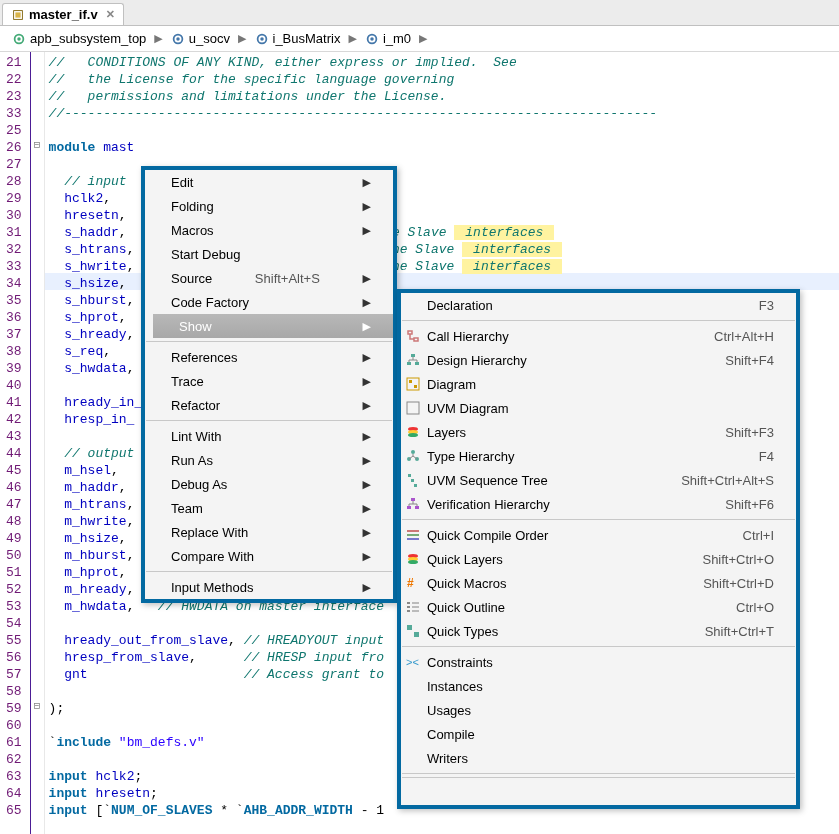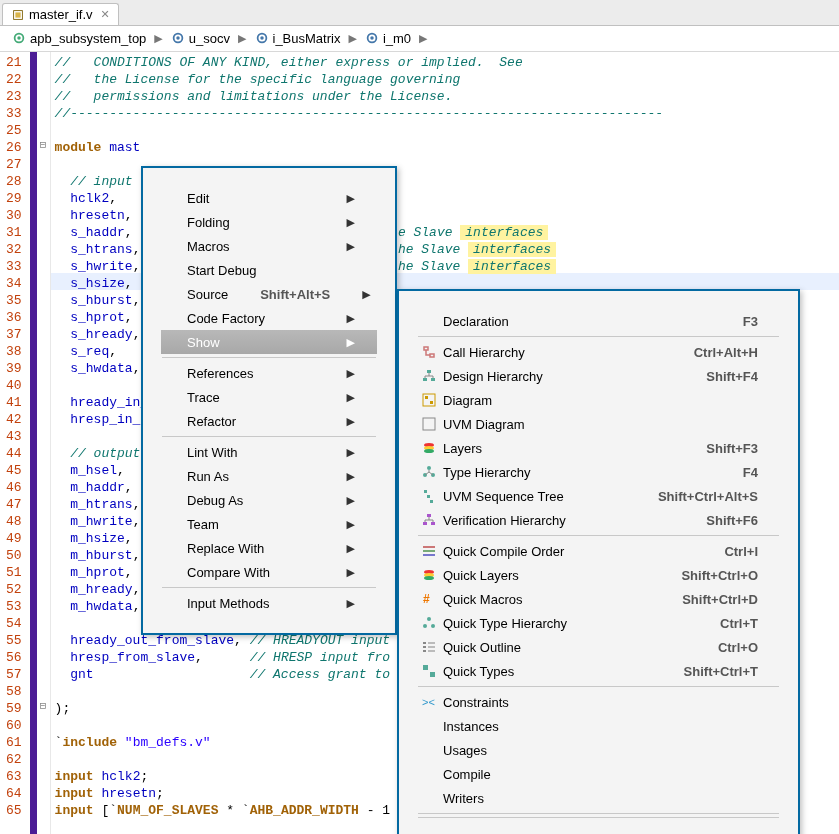--- a/index.html
+++ b/index.html
@@ -1,49 +1,49 @@
 <!DOCTYPE html>
 <html><head>
 <meta charset="utf-8">
 <style>
 * { margin: 0; padding: 0; box-sizing: border-box; }
 body { font-family: "Segoe UI", Tahoma, sans-serif; font-size: 13px; background: #f0f0f0; width: 839px; height: 834px; overflow: hidden; position: relative; }
 
-.tab-bar { background: #ececec; height: 26px; border-bottom: 1px solid #c0c0c0; display: flex; align-items: flex-end; padding-left: 2px; }
+.tab-bar { background: #ececec; height: 26px; border-bottom: 1px solid #c0c0c0; display: flex; align-items: flex-end; padding-left: 2px; font-weight: bold; }
 .tab { background: #fff; border: 1px solid #c0c0c0; border-bottom: none; padding: 3px 8px; display: flex; align-items: center; gap: 4px; border-radius: 3px 3px 0 0; }
 .tab .close { color: #888; font-size: 11px; margin-left: 4px; }
 
 .breadcrumb { background: #fff; height: 26px; border-bottom: 1px solid #d8d8d8; display: flex; align-items: center; padding: 0 8px; gap: 4px; }
-.breadcrumb .crumb { display: flex; align-items: flex-start; gap: 4px; padding: 2px 4px; }
+.breadcrumb .crumb { display: flex; align-items: flex-end; gap: 4px; padding: 2px 4px; }
 .breadcrumb .sep { color: #777; font-size: 11px; }
 
 .editor { display: flex; background: #fff; height: calc(100% - 52px); font-family: "Consolas", "Courier New", monospace; font-size: 13px; }
-.gutter { text-align: left; color: #c2410c; padding: 2px 8px 2px 6px; border-right: 7px solid #4c1d95; user-select: none; background:#fff; }
+.gutter { text-align: left; color: #701a75; padding: 2px 8px 2px 6px; border-right: 1px solid #4c1d95; user-select: none; background:#fff; }
 .gutter .ln { height: 17px; line-height: 17px; }
 .fold-col { width: 14px; border-right: 1px solid #e8e8e8; background:#fff; }
 .fold-col .foldmark { height: 17px; line-height:17px; text-align:center; color:#888; font-size:11px; }
 .code { flex: 1; padding: 2px 4px; position: relative; }
 .code .line { height: 17px; line-height: 17px; white-space: pre; }
 .code .highlighted-line { background: #e8f0fe; position:absolute; left:0; right:0; height:17px; z-index:0; }
 .code .line span { position:relative; z-index:1; }
 
 .comment { color: #0f766e; font-style: italic; }
-.kw { color: #a16207; font-weight: bold; }
+.kw { color: #0369a1; font-weight: bold; }
 .ident { color: #0000c0; }
 .str { color: #2a00ff; }
 .op { color: #000; }
-.hl-word { background: #fff3a0; border-radius:0; padding:0 5px; }
-
-
-.menu { position: absolute; background: #f4f4f4; border: 2px solid #0369a1; box-shadow: 2px 2px 6px rgba(0,0,0,0.25); padding: 18px; z-index: 20; }
+.hl-word { background: #fff3a0; border-radius:0; padding:0 11px; }
+
+
+.menu { position: absolute; background: #f4f4f4; border: 4px solid #0369a1; box-shadow: 2px 2px 6px rgba(0,0,0,0.25); padding: 0; z-index: 20; }
 .menu .item { display: flex; align-items: center; justify-content: space-between; padding: 3px 22px 3px 26px; height: 24px; white-space: nowrap; cursor: default; position:relative; }
 .menu .item .label { flex: 0 0 auto; }
-.menu .item .accel { color: #555; margin-left: 32px; font-weight: bold; }
+.menu .item .accel { color: #555; margin-left: 32px; }
 .menu .item .arrow { color: #333; margin-left: 32px; font-size: 11px; }
-.menu .item.selected { background: linear-gradient(#b8b8b8,#a8a8a8); color: #fff; }
+.menu .item.selected { background: linear-gradient(#b8b8b8,#a8a8a8); color: #fff; margin-left: 8px; }
 .menu .item.selected .accel, .menu .item.selected .arrow { color: #fff; }
 .menu .sep { height: 1px; background: #c8c8c8; margin: 3px 1px; }
 .menu .item .iconcell { position:absolute; left:4px; width:16px; height:16px; display:flex; align-items:center; justify-content:center; }
 
 .menu1 { top: 166px; left: 141px; width: 256px; }
 .menu2 { top: 289px; left: 397px; width: 403px; }
 
 svg.gear { width:14px; height:14px; }
 svg.chip { width:14px; height:14px; }
 
@@ -435,31 +435,20 @@
         <svg viewBox="0 0 16 16" width="16" height="16">
           <text x="2" y="12" font-size="12" fill="#e70" font-weight="bold">#</text>
         </svg>
       </span>
       <span class="label">Quick Macros</span>
       <span class="accel">Shift+Ctrl+D</span>
     </div>
     <div class="item">
       <span class="iconcell">
         <svg viewBox="0 0 16 16" width="16" height="16">
-          <circle cx="8" cy="4" r="2" fill="#5a9"></circle>
-          <circle cx="4" cy="11" r="2" fill="#5a9"></circle>
-          <circle cx="12" cy="11" r="2" fill="#5a9"></circle>
-        </svg>
-      </span>
-      <span class="label">Quick Type Hierarchy</span>
-      <span class="accel">Ctrl+T</span>
-    </div>
-    <div class="item">
-      <span class="iconcell">
-        <svg viewBox="0 0 16 16" width="16" height="16">
           <rect x="2" y="3" width="3" height="2" fill="#888"></rect>
           <rect x="2" y="7" width="3" height="2" fill="#888"></rect>
           <rect x="2" y="11" width="3" height="2" fill="#888"></rect>
           <rect x="7" y="3" width="7" height="2" fill="#bbb"></rect>
           <rect x="7" y="7" width="7" height="2" fill="#bbb"></rect>
           <rect x="7" y="11" width="7" height="2" fill="#bbb"></rect>
         </svg>
       </span>
       <span class="label">Quick Outline</span>
       <span class="accel">Ctrl+O</span>

